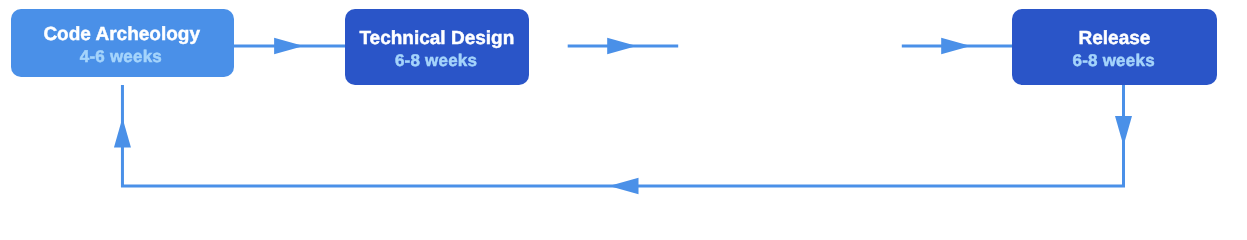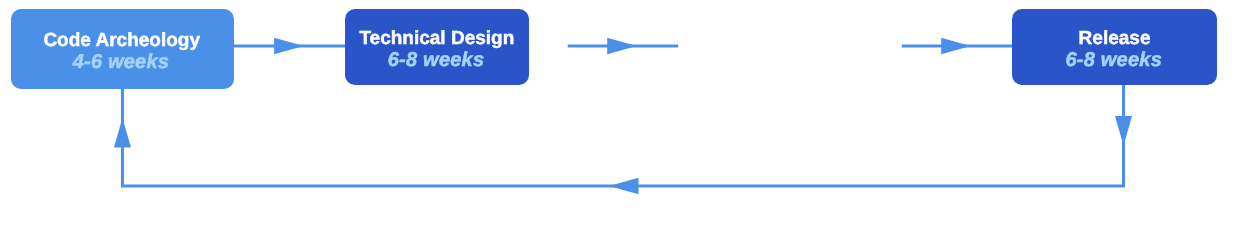--- a/index.html
+++ b/index.html
@@ -9,43 +9,43 @@
        -webkit-font-smoothing:antialiased;text-rendering:geometricPrecision;}
   #diagram{position:relative;width:1247px;height:201px;}
   svg.edges{position:absolute;left:0;top:0;width:1247px;height:201px;}
   .node{position:absolute;width:222.7px;height:76px;border-radius:10px;
         display:flex;flex-direction:column;align-items:center;justify-content:center;
         box-sizing:border-box;}
   .node .inner{display:flex;flex-direction:column;align-items:center;
                transform:translate(-0.6px,2.5px);will-change:transform;}
   .node .title{font-size:19px;font-weight:bold;line-height:22px;white-space:nowrap;
                -webkit-text-stroke:0.45px currentColor;}
-  .node .sub{font-size:20px;font-weight:bold;line-height:21.7px;white-space:nowrap;
+  .node .sub{font-size:17px;font-weight:bold;line-height:21.7px;white-space:nowrap;
              -webkit-text-stroke:0.5px currentColor;
-             letter-spacing:0.22px;margin-right:-0.22px;transform:translateX(-0.9px);font-style:italic;}
+             letter-spacing:0.22px;margin-right:-0.22px;transform:translateX(-0.9px);}
 </style>
 </head>
 <body>
 
 <div id="diagram">
   <svg class="edges" viewBox="0 0 1247 201" width="1247" height="201">
       <g stroke="#4a90e8" stroke-width="3" fill="#4a90e8">
         <polyline points="233.8,46.05 345.1,46.05" fill="none"></polyline>
         <polygon points="274.1,37.75 303.6,46.05 274.1,54.349999999999994" stroke="none"></polygon>
         <polyline points="567.7,46.05 678.2,46.05" fill="none"></polyline>
         <polygon points="607.2,37.75 636.7,46.05 607.2,54.349999999999994" stroke="none"></polygon>
         <polyline points="901.8,46.05 1012.2,46.05" fill="none"></polyline>
         <polygon points="941.2,37.75 970.7,46.05 941.2,54.349999999999994" stroke="none"></polygon>
         <polyline points="1123.5,85 1123.5,185.95 122.45,185.95 122.45,85" fill="none"></polyline>
         <polygon points="1115,115.95 1132,115.95 1123.5,145.65" stroke="none"></polygon>
         <polygon points="638.5,177.7 609,185.95 638.5,194.2" stroke="none"></polygon>
         <polygon points="113.95,147.5 130.95,147.5 122.45,117.8" stroke="none"></polygon>
       </g>
     </svg>
-<div class="node" style="left: 11.12px; top: 9px; width: 222.7px; height: 80px; border-radius: 10px; background: rgb(74, 144, 232);">
+<div class="node" style="left: 11.12px; top: 9px; width: 222.7px; height: 68px; border-radius: 10px; background: rgb(74, 144, 232);">
       <div class="inner">
         <div class="title" style="color: rgb(255, 255, 255);">Code Archeology</div>
         <div class="sub" style="color: rgb(165, 212, 251);">4-6 weeks</div>
       </div>
     </div>
     <div class="node" style="left: 345.07px; top: 9px; width: 184px; height: 76px; border-radius: 10px; background: rgb(42, 85, 200);">
       <div class="inner">
         <div class="title" style="color: rgb(255, 255, 255);">Technical Design</div>
         <div class="sub" style="color: rgb(165, 212, 251);">6-8 weeks</div>
       </div>

